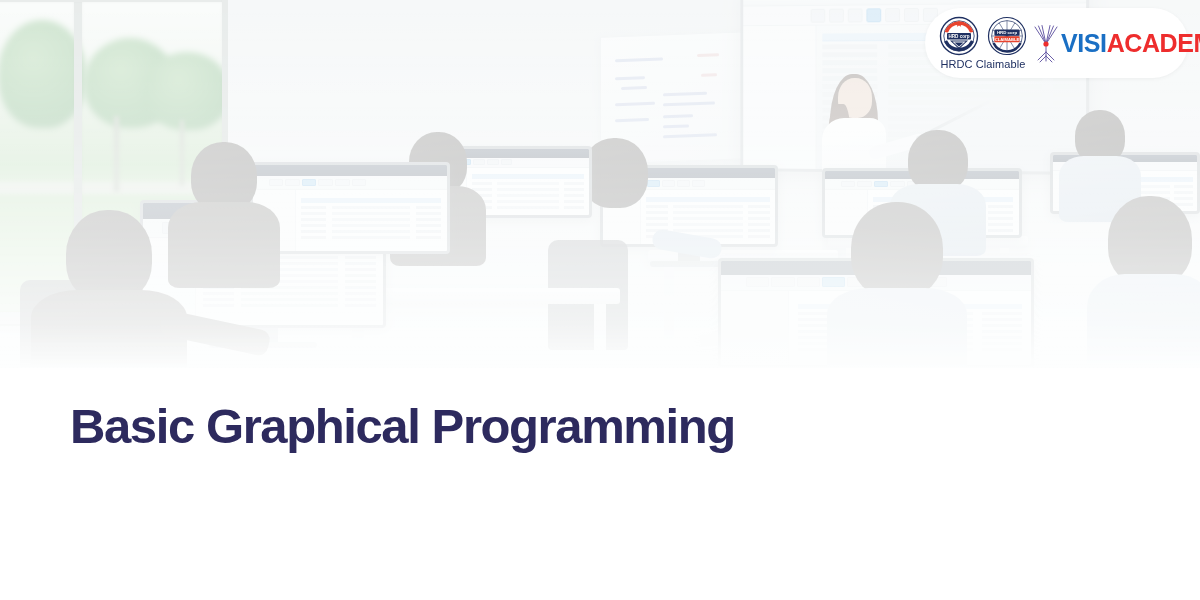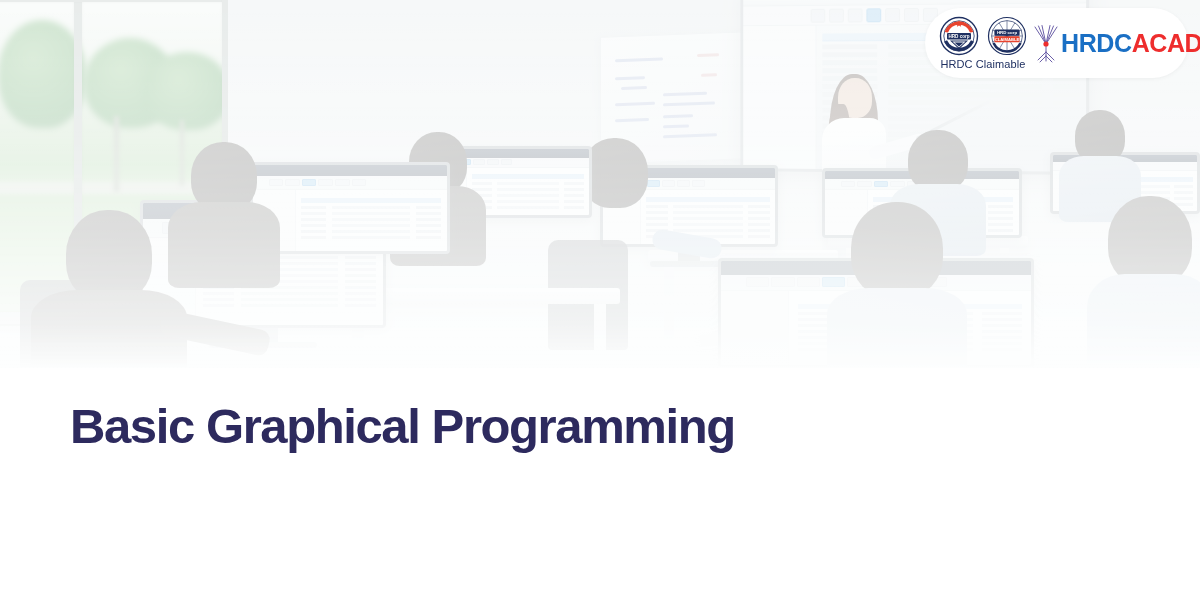--- a/index.html
+++ b/index.html
@@ -640,20 +640,20 @@
               <path d="M15 22 L26 5"></path>
             <path d="M15 22 L15 39"></path>
             <path d="M15 30 L7 38"></path>
               <path d="M15 30 L23 38"></path>
             <path d="M15 34 L9 40"></path>
               <path d="M15 34 L21 40"></path>
           </g>
           <circle cx="15" cy="22" r="2.6" fill="#EE2D2D"></circle>
         </svg>
       </span>
-      <span class="visi-word"><span class="a">HRDC</span><span class="b">ACADEMY</span></span>
+      <span class="visi-word"><span class="a">VISI</span><span class="b">ACADEMY</span></span>
     </div>
   </div>
 
   <div class="title-band"></div>
   <h1 class="title">Basic Graphical Programming</h1>
 
 </div>
 
 </body></html>

